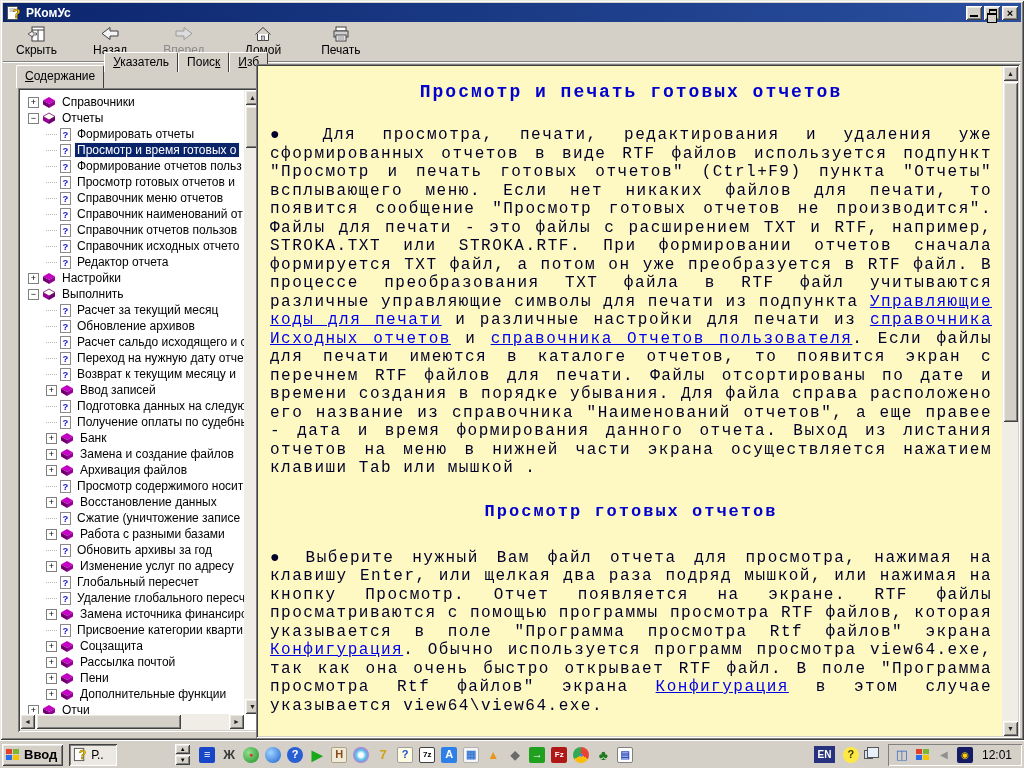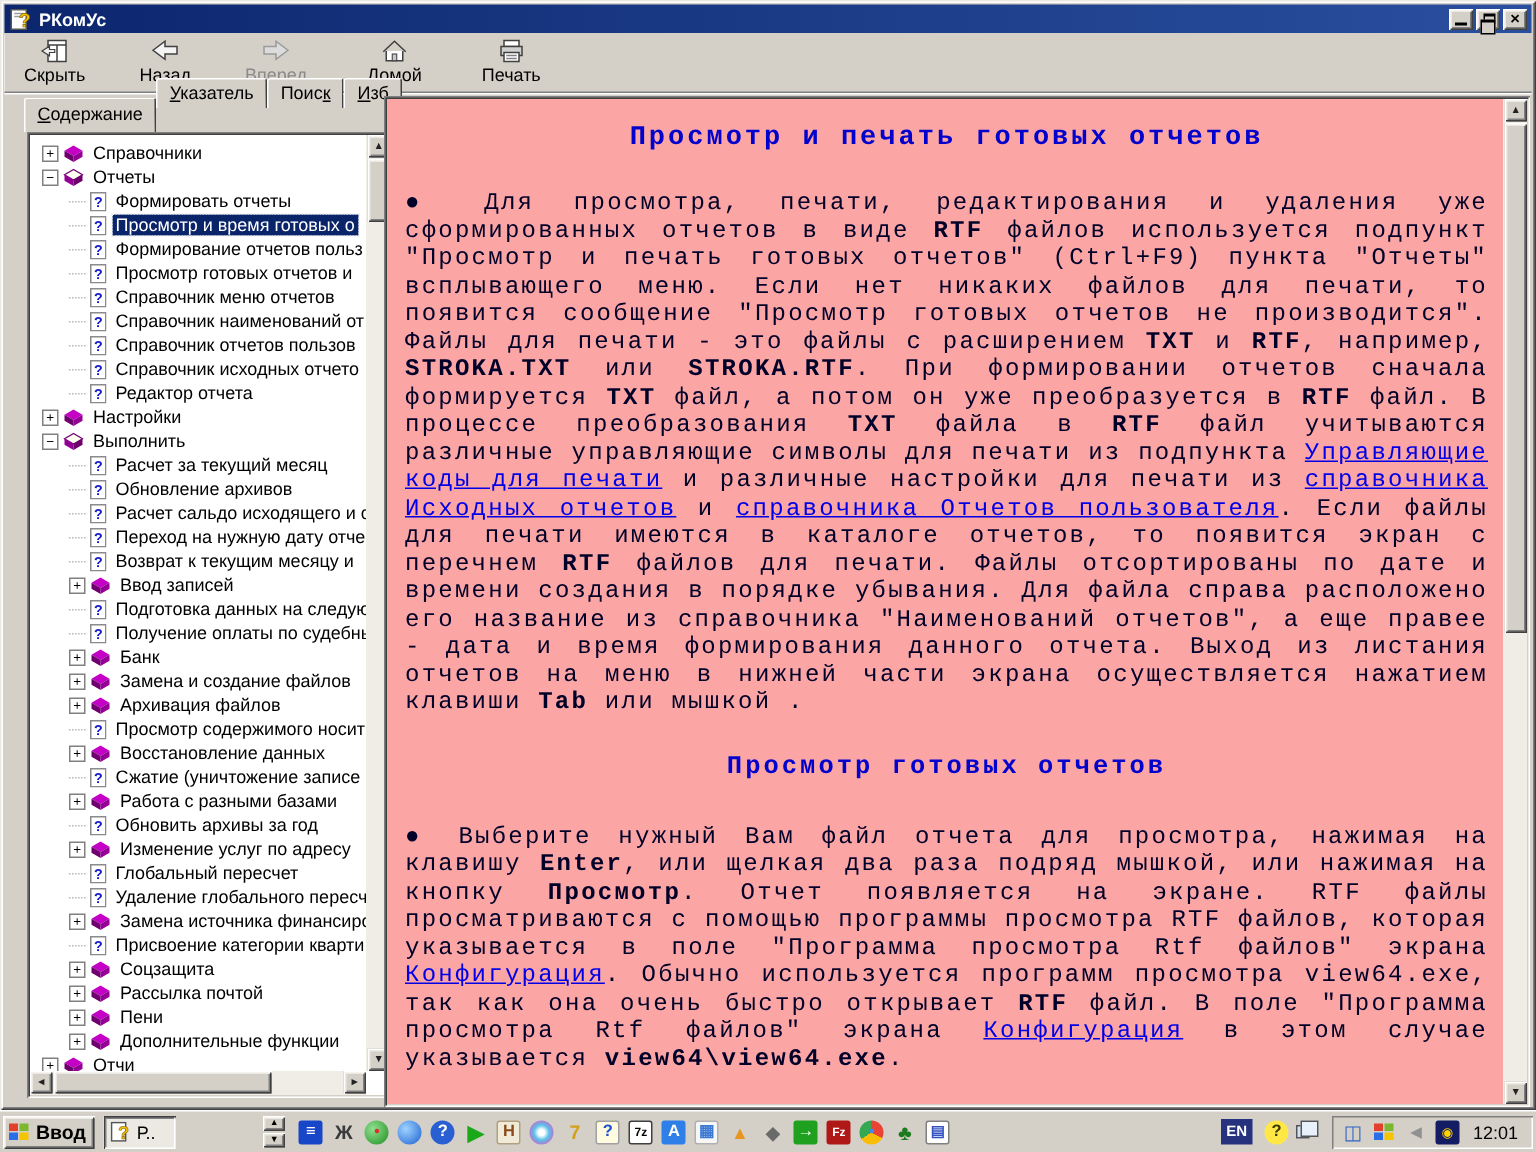--- a/index.html
+++ b/index.html
@@ -84,28 +84,28 @@
   .sbtn { position:absolute; width:15px; height:15px; font-size:7px; color:#222;
     display:flex; align-items:center; justify-content:center; cursor:default; }
   .thumb { position:absolute; }
   .tree-vsb { position:absolute; right:2px; top:2px; width:16px; bottom:18px; background:#efede6; }
   .tree-hsb { position:absolute; left:2px; right:18px; bottom:2px; height:16px; background:#efede6; }
   .cont-vsb { position:absolute; right:2px; top:2px; width:16px; bottom:2px; background:#efede6; }
 
   
   .contentpane { position:absolute; left:256px; top:64px; width:764px; height:674px; }
   .content-text { position:absolute; left:2px; top:2px; right:18px; bottom:2px;
-    overflow:hidden; background:#fca5a5; padding:14px 10px 0 12px;
+    overflow:hidden; background:#fef9c3; padding:14px 10px 0 12px;
     font-family:"Liberation Mono", monospace; color:#000028; }
   .c-head { text-align:center; color:#0202cc; font-weight:bold; letter-spacing:2px; }
   .c-head.h1 { font-size:18px; margin:2px 0 24px; }
   .c-head.h2 { font-size:17px; margin:8px 0 28px; }
   .c-para { font-size:16px; line-height:18.5px; letter-spacing:1.5px;
     text-align:justify; margin-bottom:24px; }
-  .c-b { font-weight:bold; }
+  .c-b { font-weight:normal; }
   .c-link { color:#0000e8; text-decoration:underline; cursor:pointer; }
 
   
   .taskbar { position:absolute; left:0; bottom:0; width:1024px; height:28px;
     background:#d4d0c8; border-top:1px solid #ffffff; display:flex;
     align-items:center; padding:0 2px; }
   .startbtn { height:22px; padding:0 6px 0 4px; display:flex; align-items:center;
     font-size:13px; font-weight:bold; cursor:default; flex:none; }
   .winflag { width:14px; height:12px; display:grid; grid-template-columns:6px 6px;
     grid-template-rows:5px 5px; gap:1px; margin-right:4px; }

